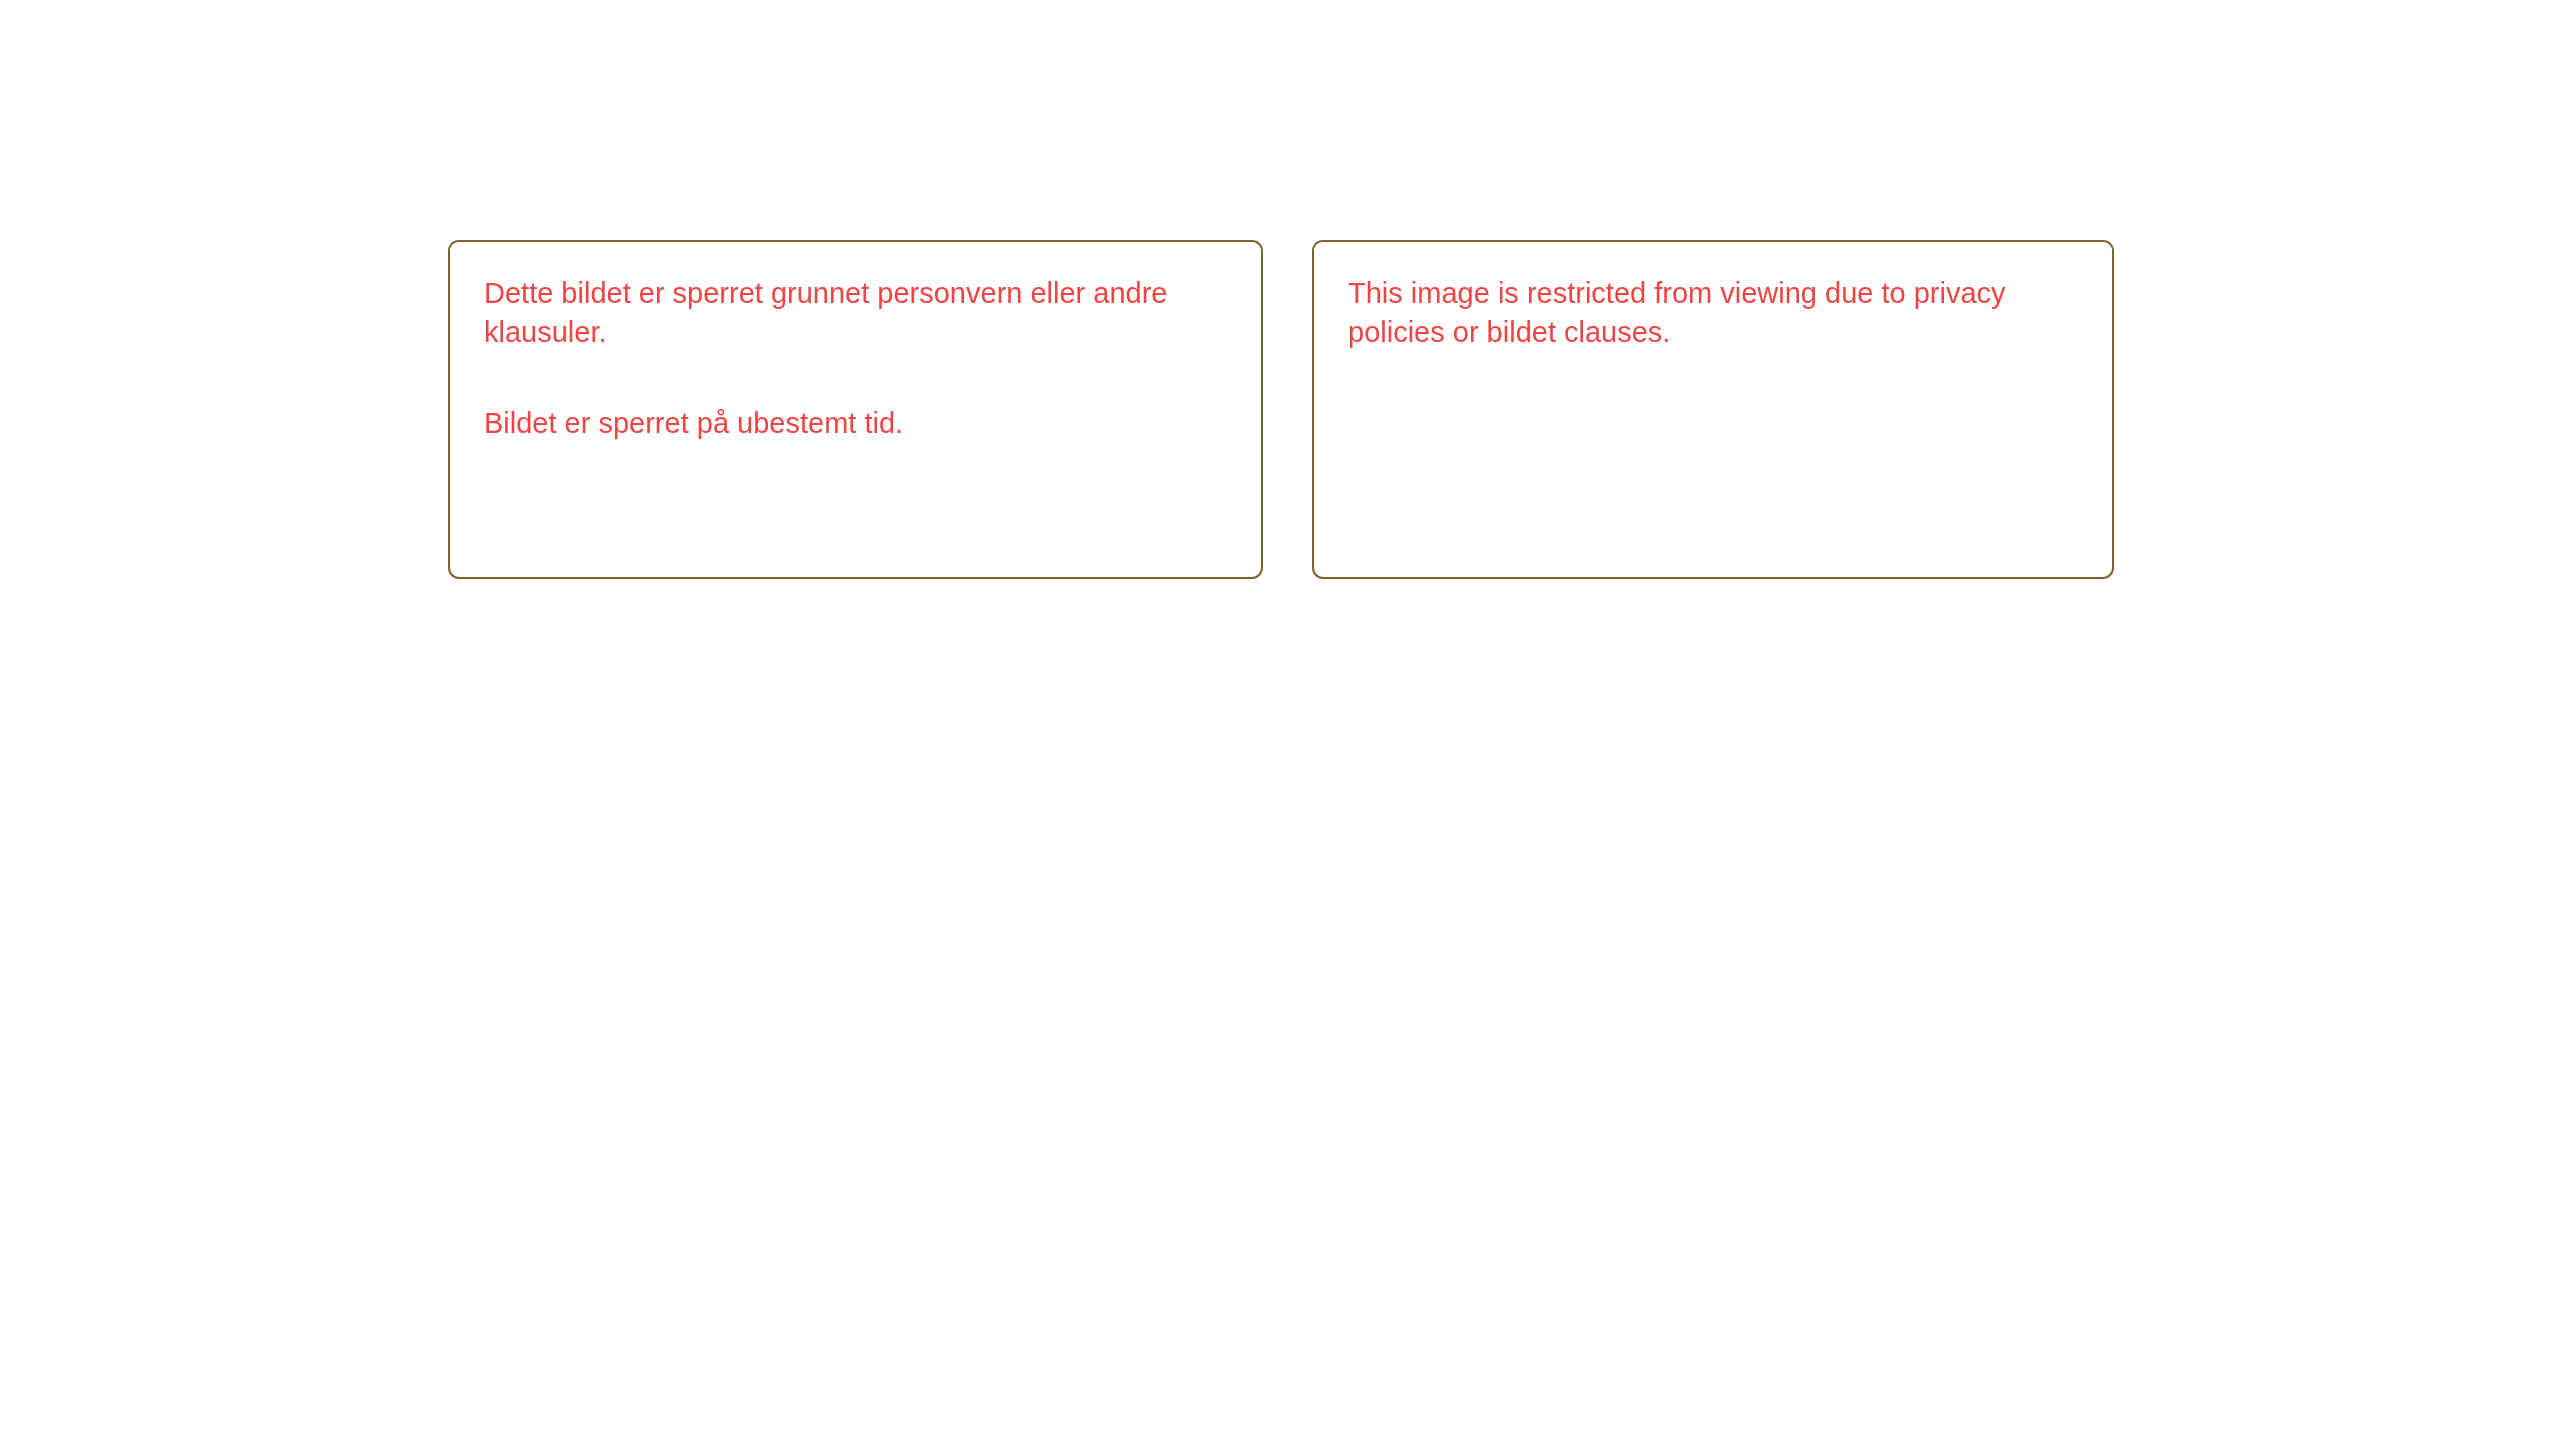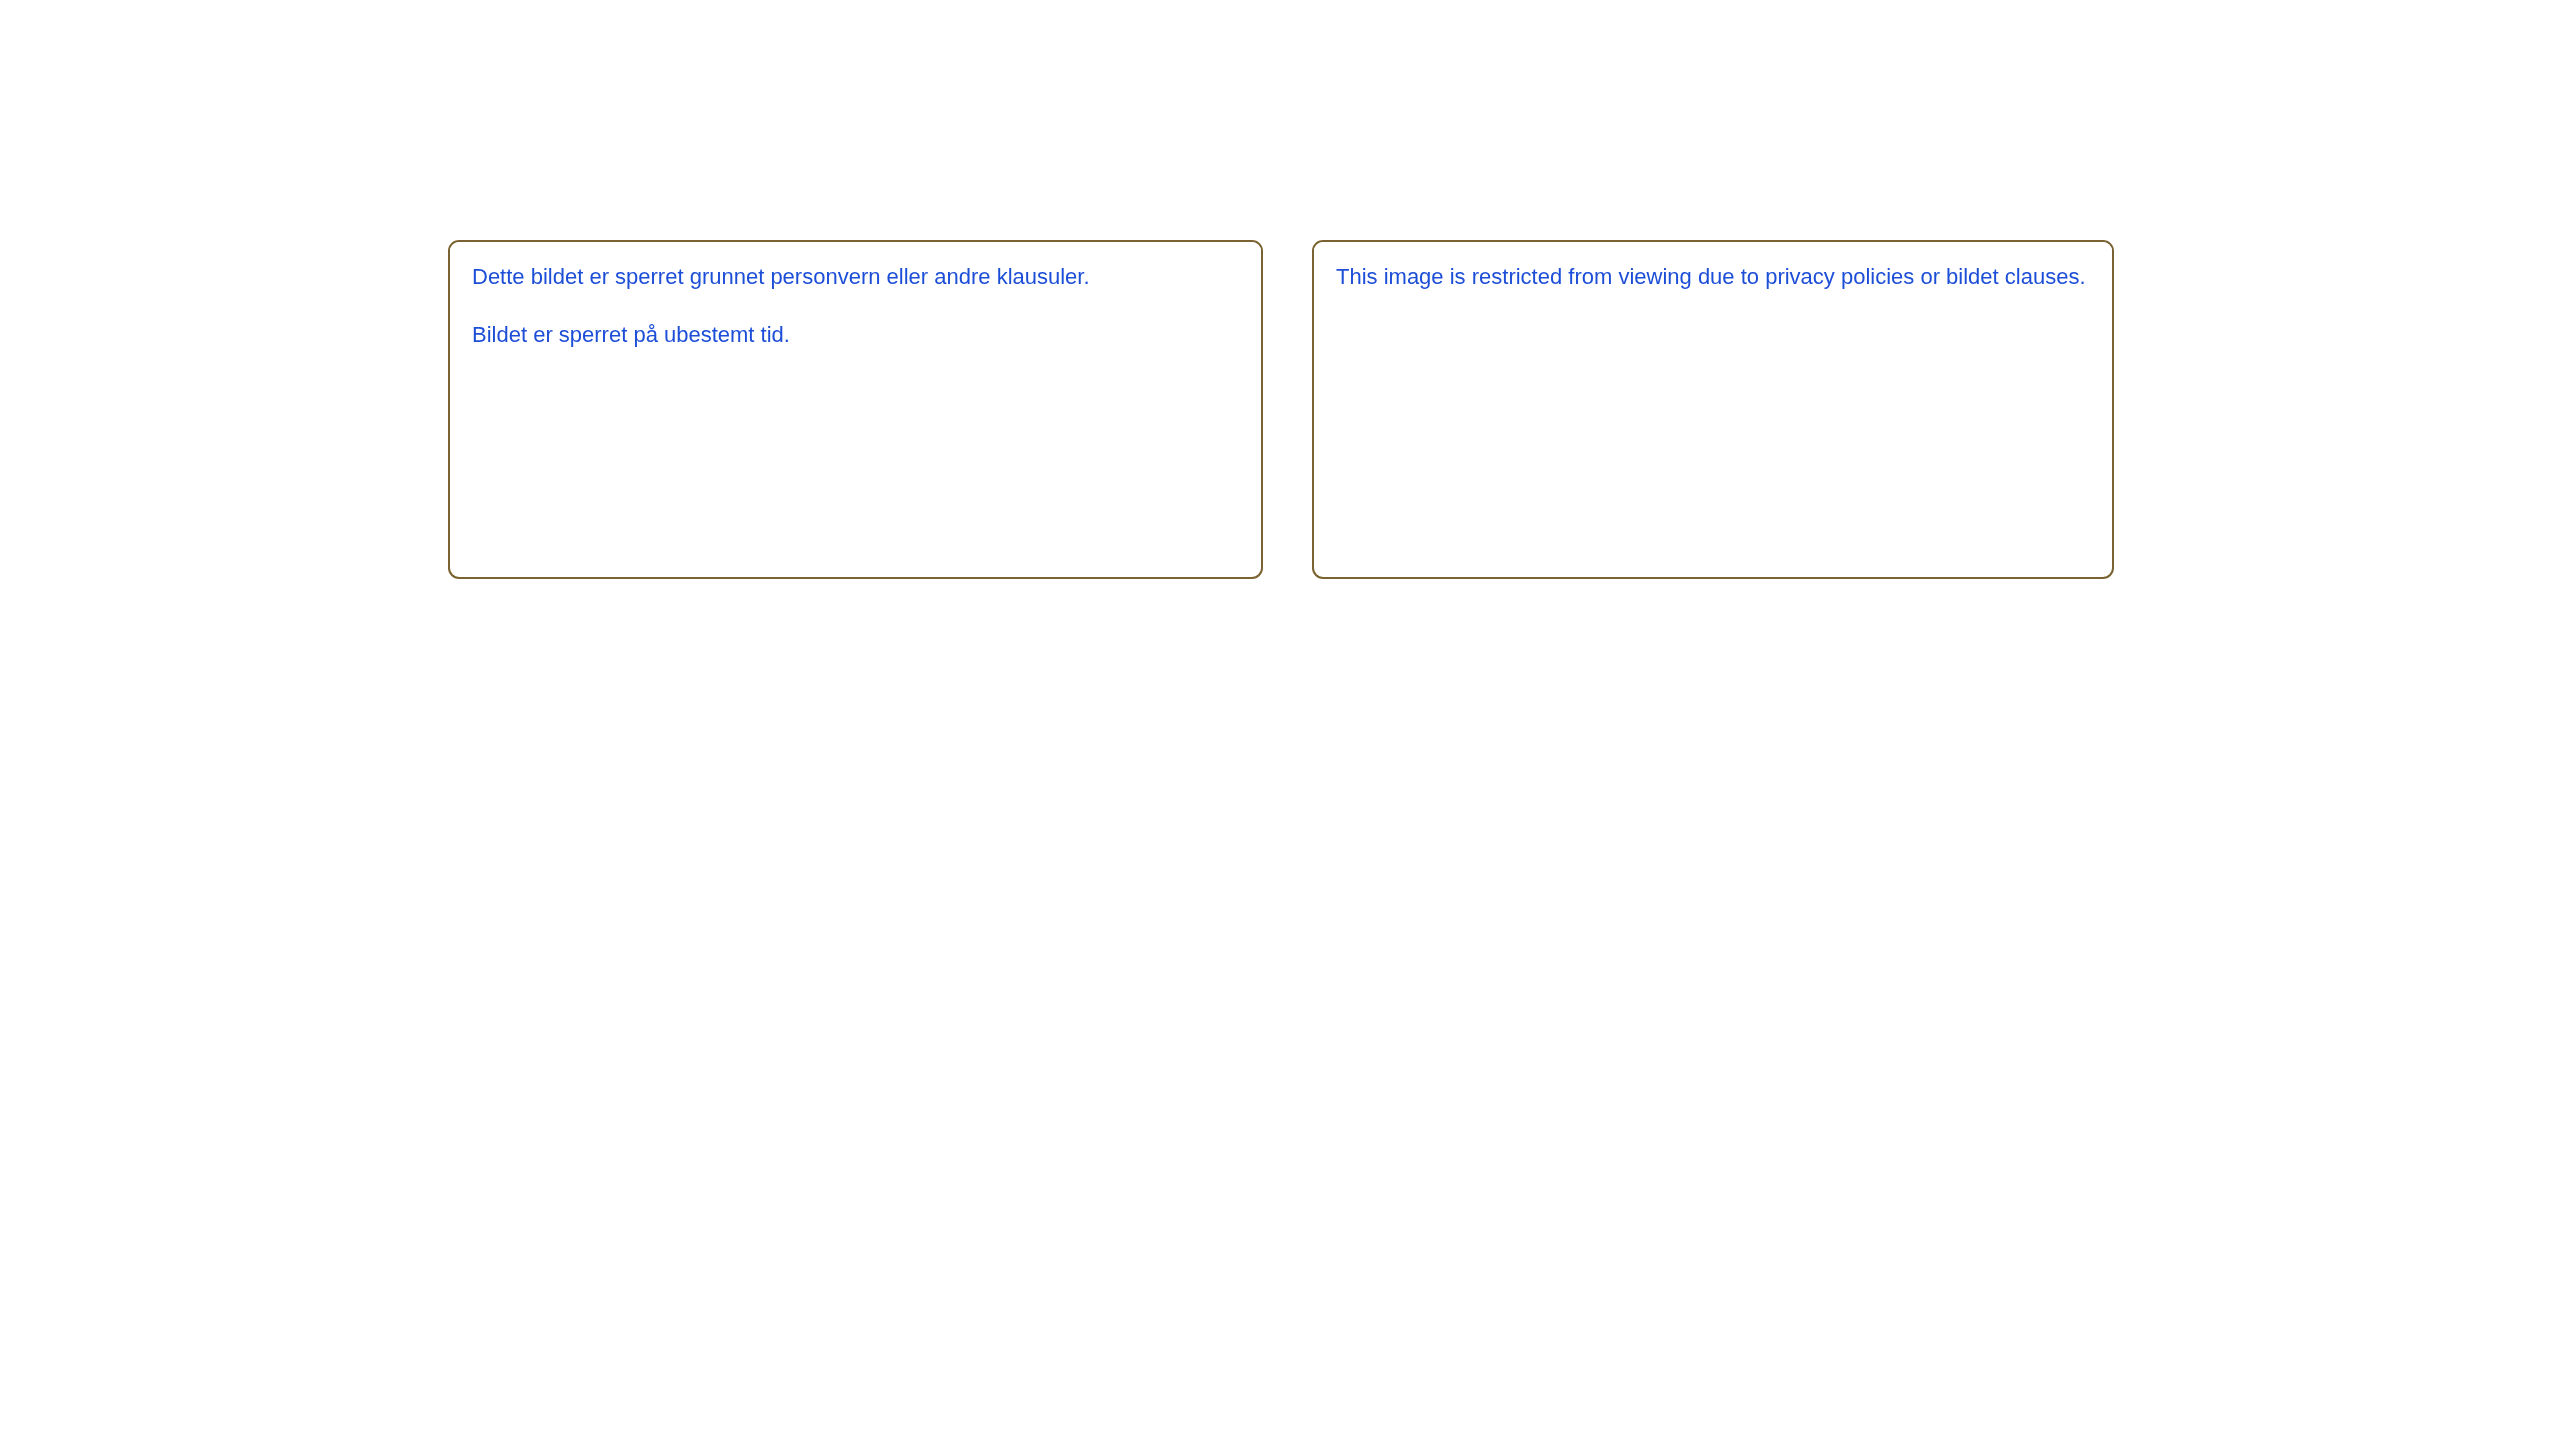--- a/index.html
+++ b/index.html
@@ -67,25 +67,25 @@
   }
 
   
   .card-body {
     box-sizing: border-box;
     background: #ffffff;
     padding: 20px 22px 0 22px;
   }
 
   .card-paragraph {
-    color: #1d4ed8;
-    font-size: 22px;
+    color: #ef4444;
+    font-size: 29px;
     font-weight: 400;
     line-height: 1.33;
-    margin: 0;
+    margin: 12px;
     max-width: 100%;
   }
 
   .paragraph-gap {
     height: 29px;
   }
 </style>
 </head>
 <body>
 

